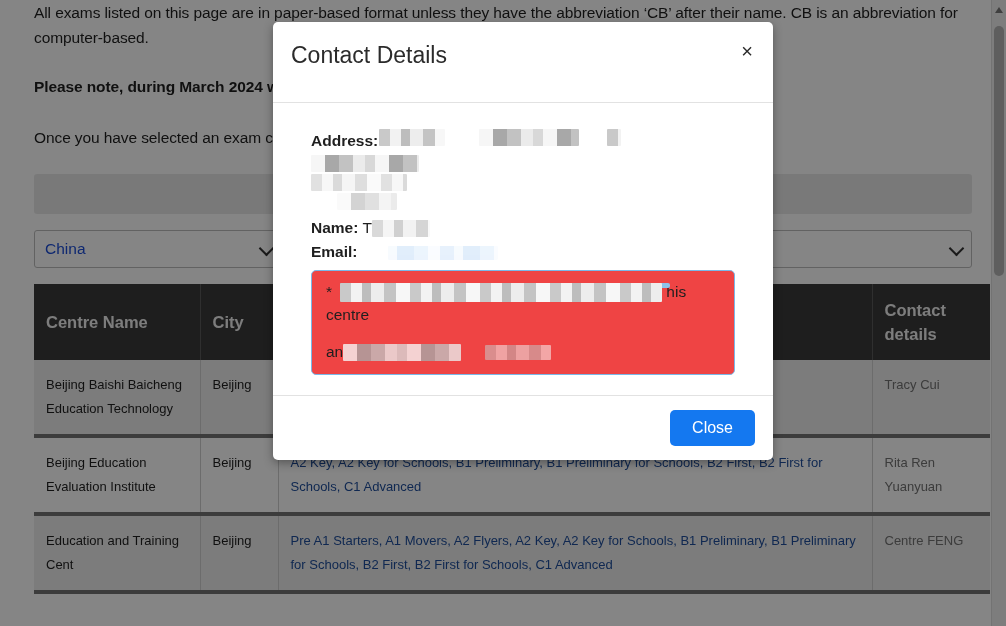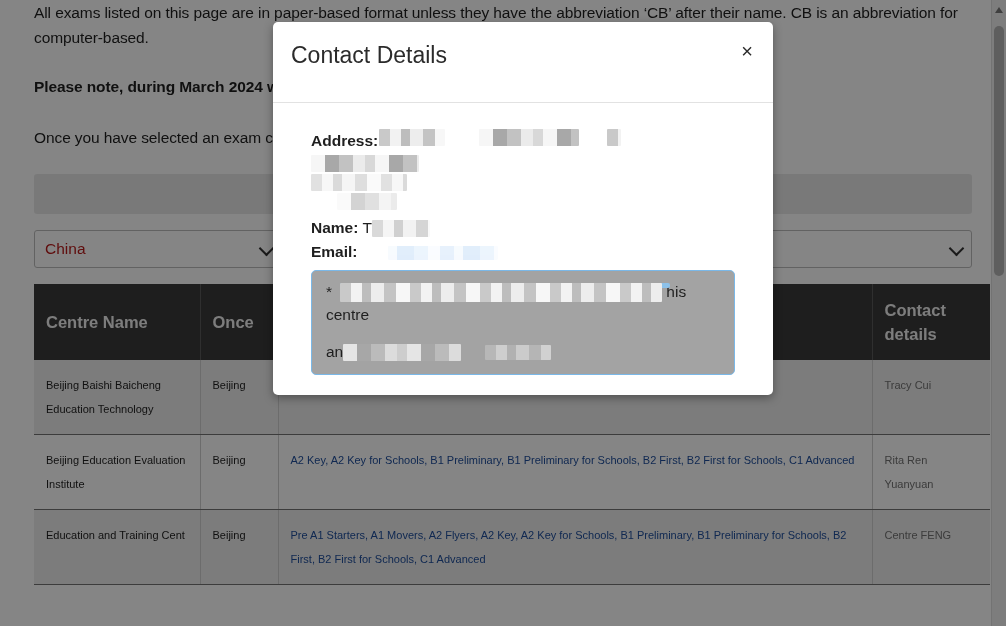--- a/index.html
+++ b/index.html
@@ -59,21 +59,21 @@
   .sel {
     position: relative;
     background: #fff;
     border: 1px solid #bdbdbd;
     border-radius: 3px;
     height: 38px;
     display: flex;
     align-items: center;
     padding: 0 28px 0 10px;
     font-size: 15.5px;
-    color: #b91c1c;
+    color: #1d4ed8;
     box-sizing: border-box;
   }
   .sel-country { width: 248px; }
   .sel-exam { flex: 1; }
   .sel .chev {
     position: absolute;
     right: 9px;
     top: 50%;
     width: 9px;
     height: 9px;
@@ -109,26 +109,26 @@
     text-align: left;
     font-size: 16.5px;
     font-weight: bold;
     padding: 14px 12px;
     vertical-align: middle;
     border-right: 1px solid #5a5a5a;
     line-height: 24px;
   }
   table.centres th:last-child { border-right: none; }
   table.centres td {
-    font-size: 11px;
+    font-size: 13px;
     color: #1f1f1f;
     padding: 13px 12px;
     vertical-align: top;
     border-right: 1px solid #cfcfcf;
-    border-bottom: 1px solid #737373;
+    border-bottom: 4px solid #737373;
     line-height: 24px;
   }
   table.centres td:last-child { border-right: none; }
   tr.odd td { background: #ededed; }
   tr.even td { background: #ffffff; }
   .exam-link { color: #1f4e9c; text-decoration: none; }
   .contact-link { color: #737373; text-decoration: none; }
 
   .col-name  { width: 166px; }
   .col-city  { width: 78px; }
@@ -265,21 +265,21 @@
         #f4f9fe 40px, #f4f9fe 52px,
         #c9e0f9 52px, #c9e0f9 66px);
     filter: blur(0.7px);
   }
 
   .addr-row { display: flex; align-items: flex-start; }
   .addr-lines { margin-bottom: 6px; }
 
   .info-box {
     border: 1px solid #7ab8e8;
-    background: #a3a3a3;
+    background: #ef4444;
     border-radius: 5px;
     padding: 9px 14px 11px 14px;
     margin: 6px 0 6px 0;
     line-height: 23px;
     font-size: 15.5px;
     color: #1f1f1f;
     position: relative;
   }
   .info-box .bar {
     position: absolute;
@@ -339,21 +339,21 @@
     <table class="centres">
       <colgroup>
         <col class="col-name">
           <col class="col-city">
           <col class="col-exams">
           <col class="col-contact">
       </colgroup>
       <thead>
         <tr>
           <th>Centre Name</th>
-          <th>Once</th>
+          <th>City</th>
           <th>Exams</th>
           <th>Contact details</th>
         </tr>
       </thead>
       <tbody>
         <tr class="odd">
           <td>Beijing Baishi Baicheng Education Technology</td>
           <td>Beijing</td>
           <td><a class="exam-link" href="#">B1 Preliminary for Schools Digital, B2 First, B2 First for Schools, C1 Advanced</a></td>
           <td><a class="contact-link" href="#">Tracy Cui</a></td>
@@ -417,13 +417,16 @@
       <span>*</span>
       <span class="blk redact" style="width:322px;height:19px;margin:0 4px;"></span><span>his centre</span>
       <div style="margin-top:14px;">
         <span>an</span><span class="blk2 redact" style="width:118px;height:17px;opacity:.8;"></span><span class="blk redact" style="width:66px;height:15px;margin-left:24px;opacity:.55;"></span>
       </div>
     </div>
 
 
   </div>
 
+  <div class="modal-footer">
+    <button class="close-btn">Close</button>
+  </div>
 </div>
 
 </body></html>

